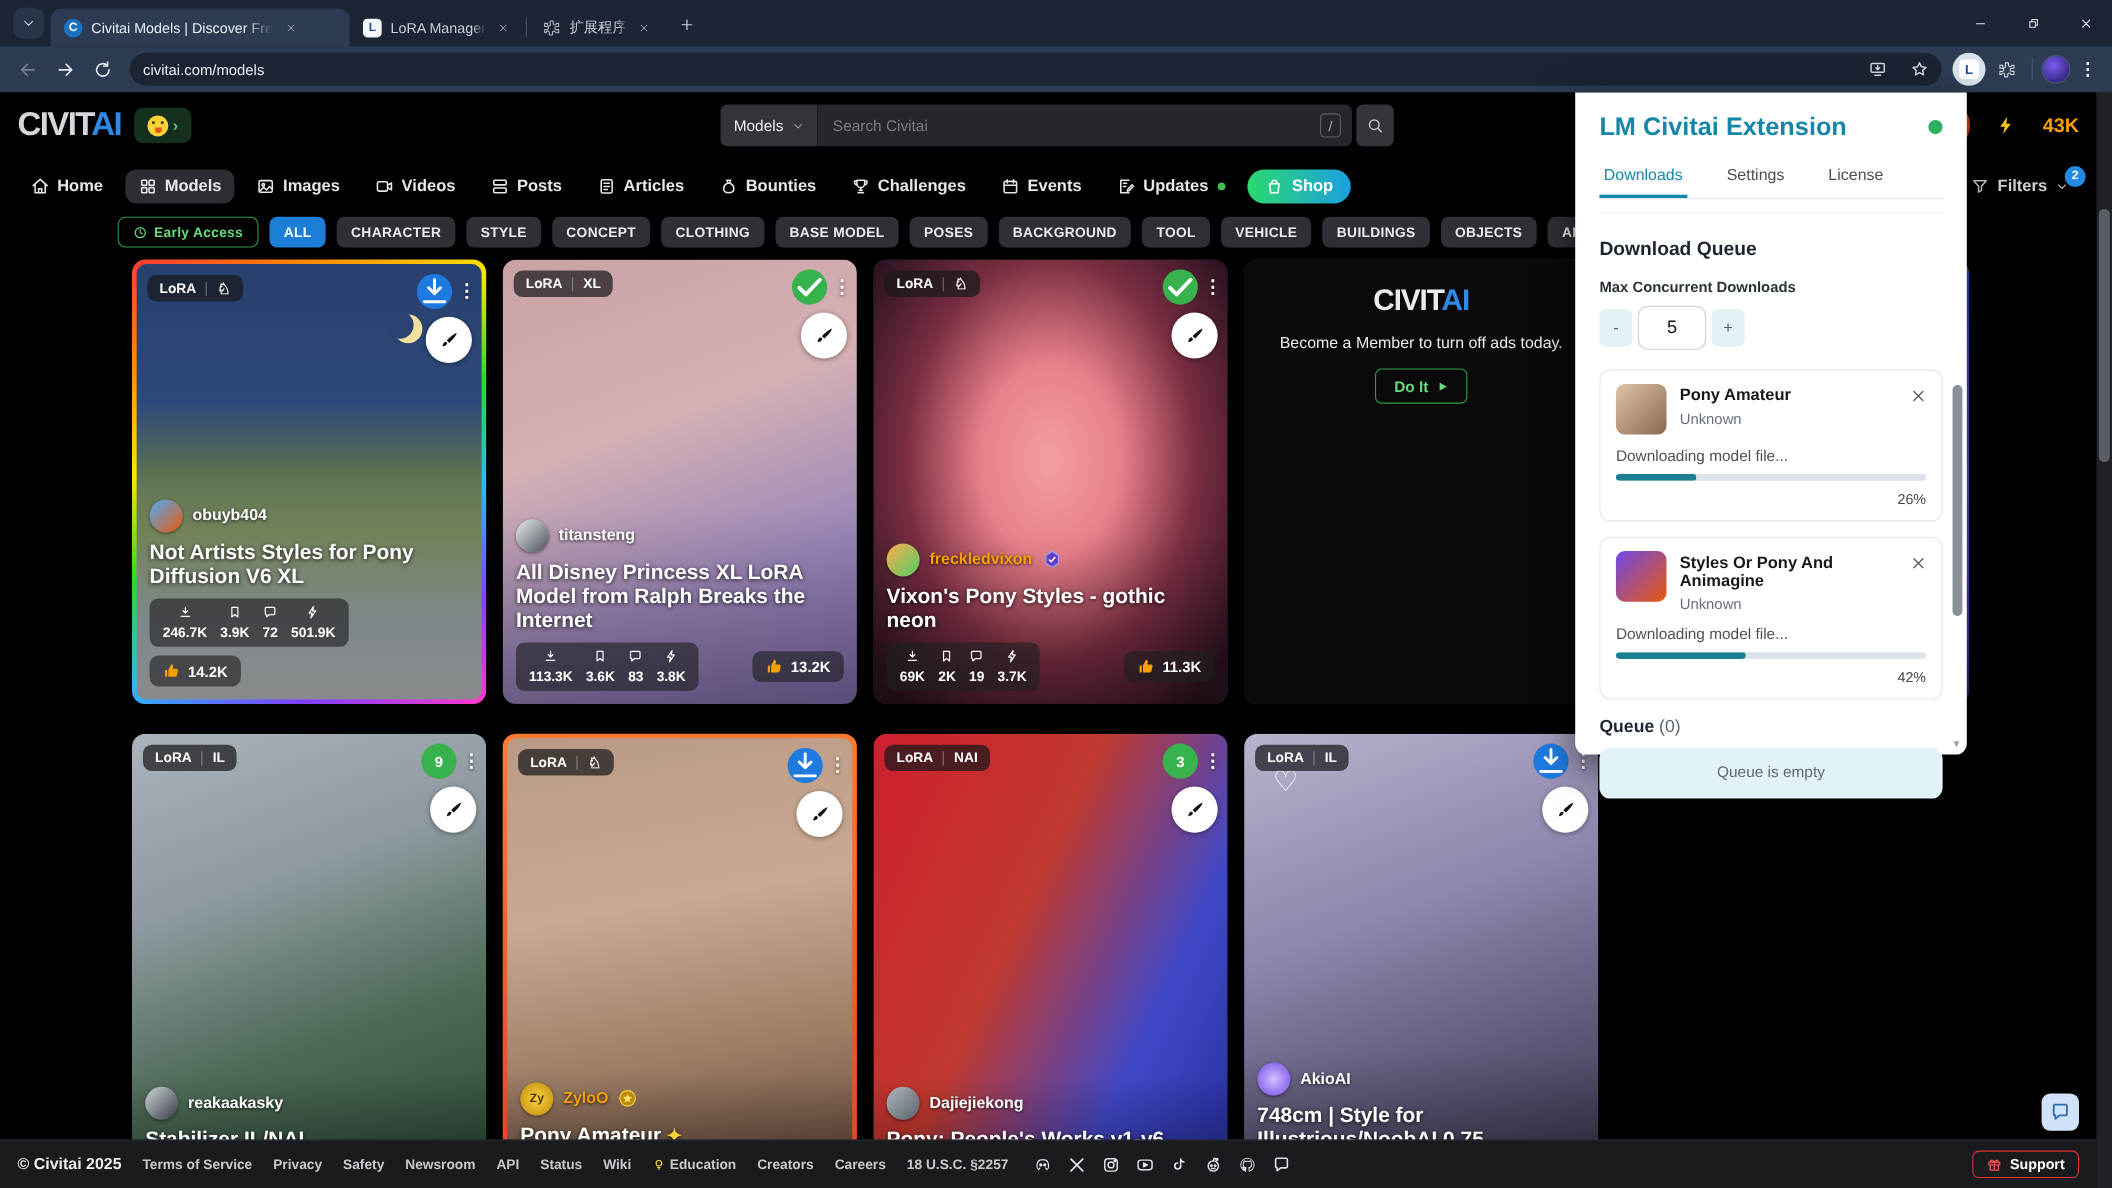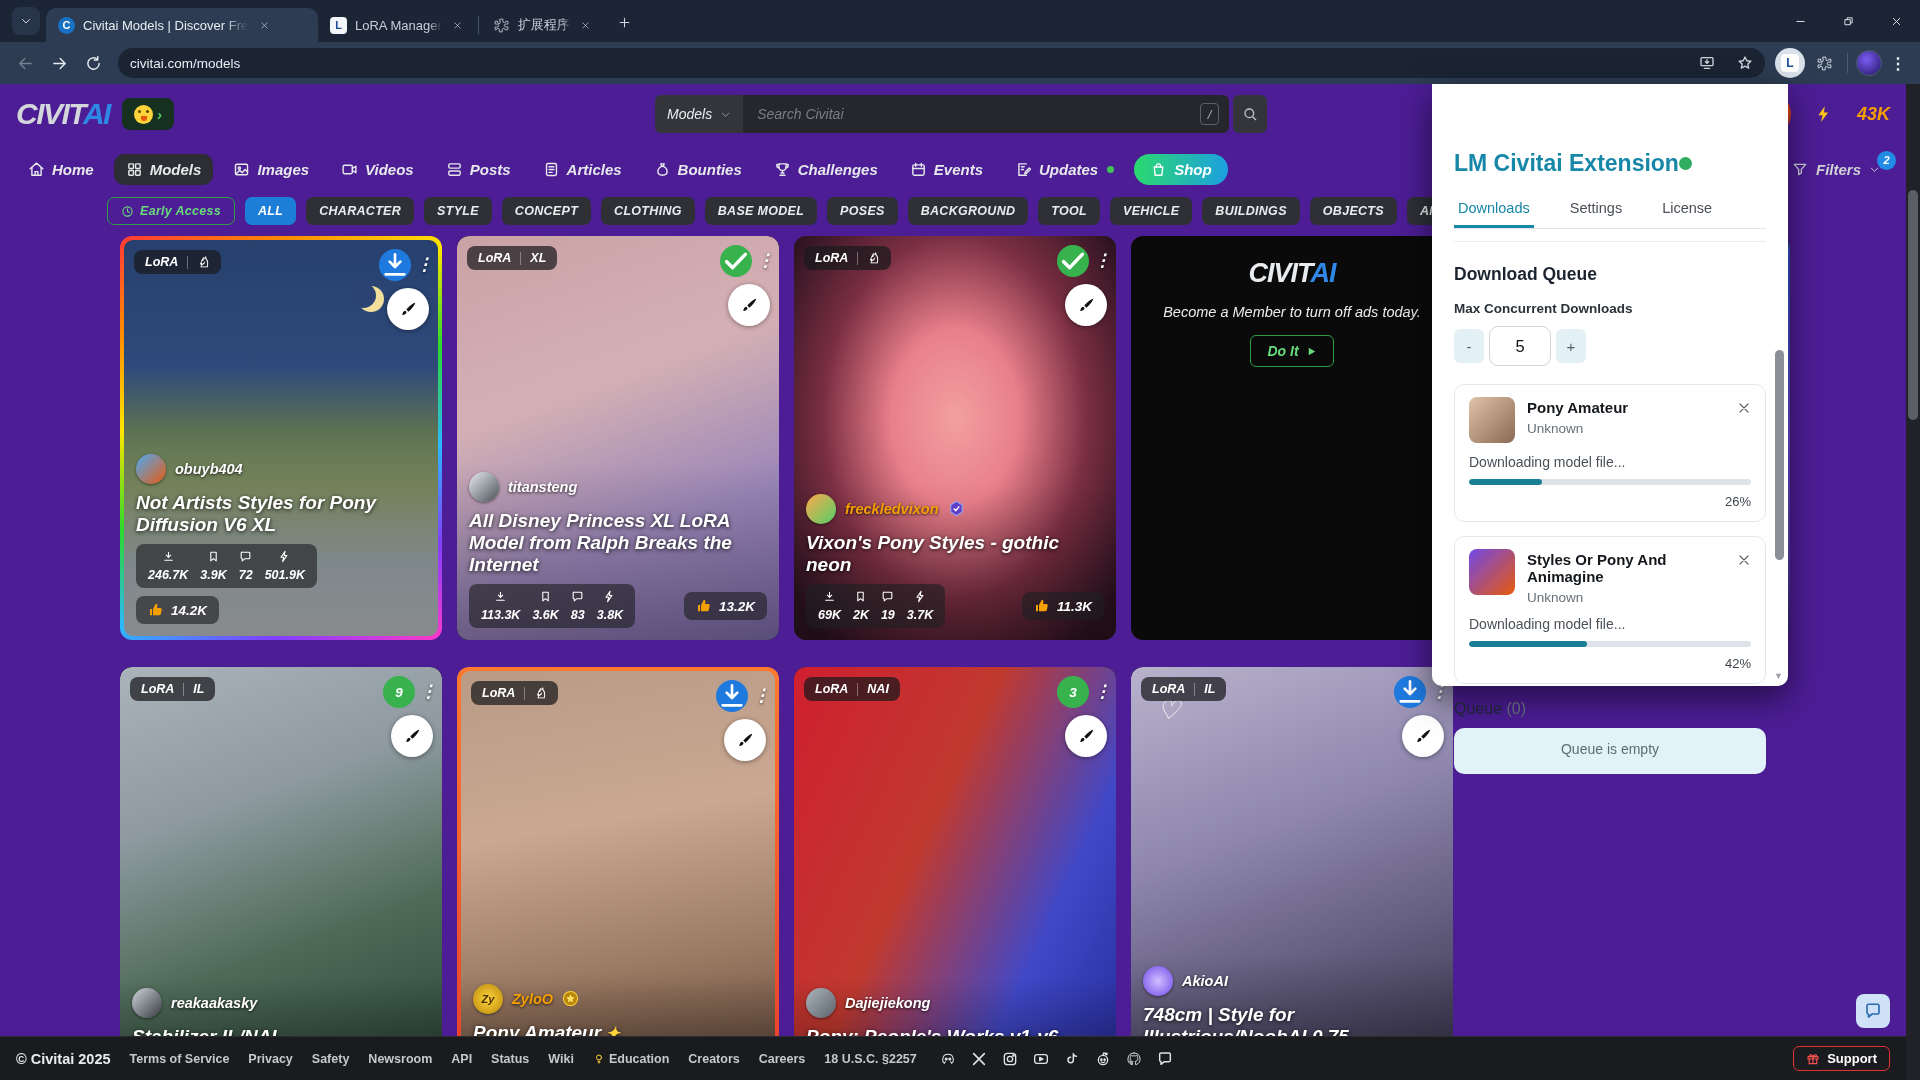--- a/index.html
+++ b/index.html
@@ -50,21 +50,21 @@
   .ext-btn.active-l { background:#d9e1ea; }
   .mini-l { width:18px; height:18px; border-radius:4px; background:#fff; color:#1f4e9c; font-weight:bold;
     font-size:12px; display:flex; align-items:center; justify-content:center; }
   .ext-btn .ic { width:17px; height:17px; }
   .tb-div { width:1px; height:20px; background:#4a5a70; margin:0 4px; }
   .tb-avatar { width:26px; height:26px; border-radius:50%;
     background:radial-gradient(circle at 40% 35%, #7a5cf0, #3b2a8f 70%, #1c1440); border:1px solid #4a5a70; }
   .kebab { color:#e8edf2; font-size:16px; font-weight:bold; letter-spacing:0; width:24px; text-align:center; }
 
   
-  .site { position:absolute; top:84px; left:0; right:14px; bottom:0; background:#4c1d95;font-style:italic; }
+  .site { position:absolute; top:84px; left:0; right:14px; bottom:0; background:#000000; }
   .hdr { position:absolute; top:0; left:0; right:0; height:60px; display:flex; align-items:center; padding:0 16px; }
   .logo { font-weight:900; font-size:30px; letter-spacing:-1.5px; color:#d3d6da; }
   .logo b { color:#2f88e6; }
   .logo-badge { margin-left:12px; width:52px; height:32px; border-radius:8px; background:#15301f;
     display:flex; align-items:center; justify-content:center; gap:4px; }
   .face { width:19px; height:19px; border-radius:50%; background:#ffd43b; position:relative; }
   .face::before { content:''; position:absolute; left:4px; top:5px; width:3px; height:3px; border-radius:50%;
     background:#5c4400; box-shadow:8px 0 0 #5c4400; }
   .face::after { content:''; position:absolute; left:7px; top:11px; width:6px; height:5px; border-radius:0 0 5px 5px; background:#e8590c; }
   .logo-badge .chev { color:#51cf66; font-size:15px; font-weight:bold; }
@@ -178,21 +178,21 @@
   .ad-logo { font-weight:900; font-size:27px; letter-spacing:-1px; color:#e9ecef; }
   .ad-logo b { color:#2f88e6; }
   .ad-text { color:#e9ecef; font-size:14.5px; }
   .ad-btn { border:1px solid #2f9e44; color:#69db7c; border-radius:6px; padding:7px 16px; font-weight:bold;
     font-size:14px; display:flex; gap:7px; align-items:center; }
   .ad-btn .ic { width:11px; height:11px; }
 
   
   .panel { position:absolute; left:1432px; top:84px; width:356px; height:602px; background:#fff;
     border-radius:0 0 10px 10px; box-shadow:0 12px 34px rgba(0,0,0,.55); z-index:60; padding:18px 22px; }
-  .panel-title-row { display:flex; align-items:center;margin-top:48px; }
+  .panel-title-row { display:flex; justify-content:space-between; align-items:center; }
   .panel-title { color:#1787a8; font-size:23px; font-weight:bold; }
   .status-dot { width:13px; height:13px; border-radius:50%; background:#2eae5e; }
   .ptabs { display:flex; margin-top:14px; border-bottom:1px solid #e3e6e9; }
   .ptab { padding:9px 4px; margin-right:32px; font-size:14.5px; color:#495057; }
   .ptab.active { color:#1787a8; border-bottom:3px solid #1787a8; }
   .phr { height:1px; background:#eceef0; margin-top:12px; }
   .psec { margin-top:22px; font-size:17.5px; font-weight:bold; color:#1c2430; }
   .plabel { margin-top:16px; font-size:13.5px; font-weight:bold; color:#2b3138; }
   .stepper { display:flex; align-items:center; gap:5px; margin-top:10px; }
   .step-btn { width:30px; height:34px; background:#e3f1f7; border-radius:6px; color:#55606a; font-size:15px;
@@ -1076,21 +1076,21 @@
           </span>
     </div>
     <div class="dl-status">Downloading model file...</div>
     <div class="dl-track">
           <div class="dl-fill" style="width: 42%;"></div>
         </div>
     <div class="dl-pct">42%</div>
   </div>
 </div>
   <div class="queue-row">
-    <span style="color:#1c2430;font-weight:normal;">Queue</span>
+    <span style="color:#1c2430;font-weight:bold;">Queue</span>
     <span>(0)</span>
   </div>
   <div class="queue-empty">
     <span>Queue is empty</span>
   </div>
   <div class="pscroll"></div>
   <div class="parrow">▼</div>
 </div>
 
 <div class="chat-fab">

